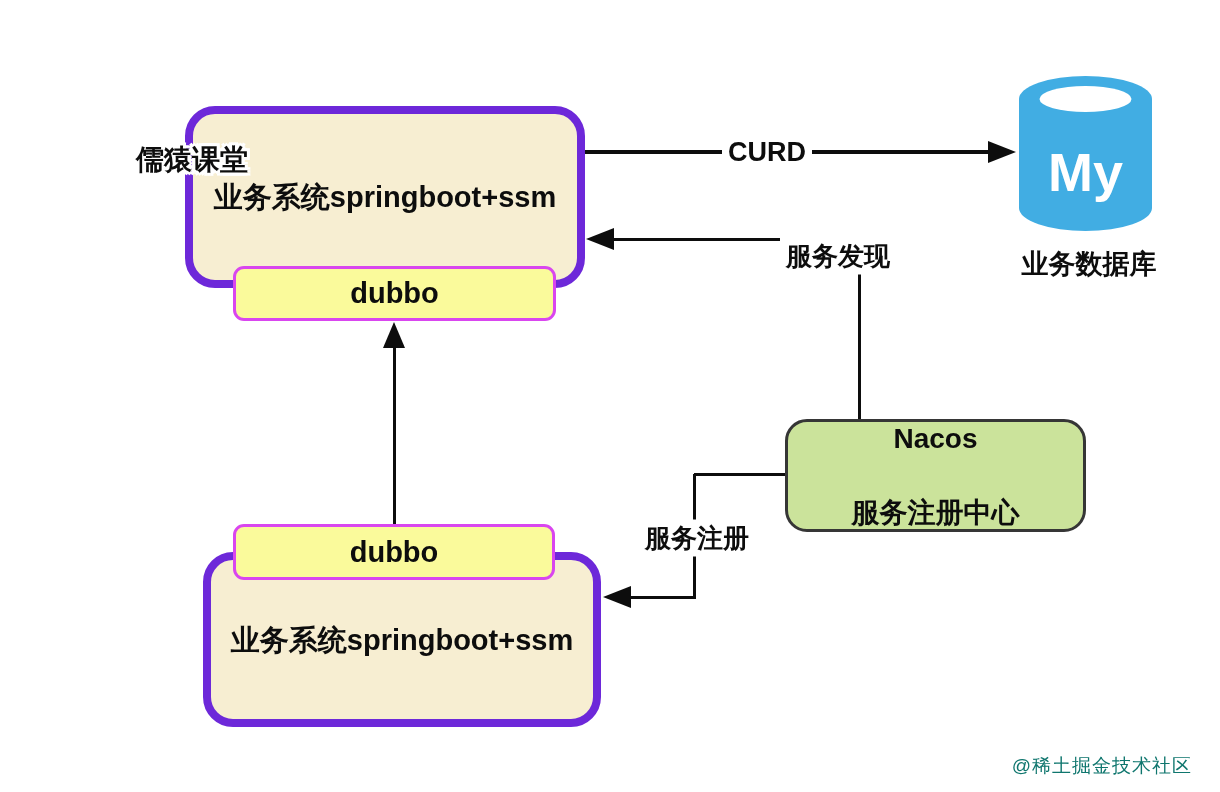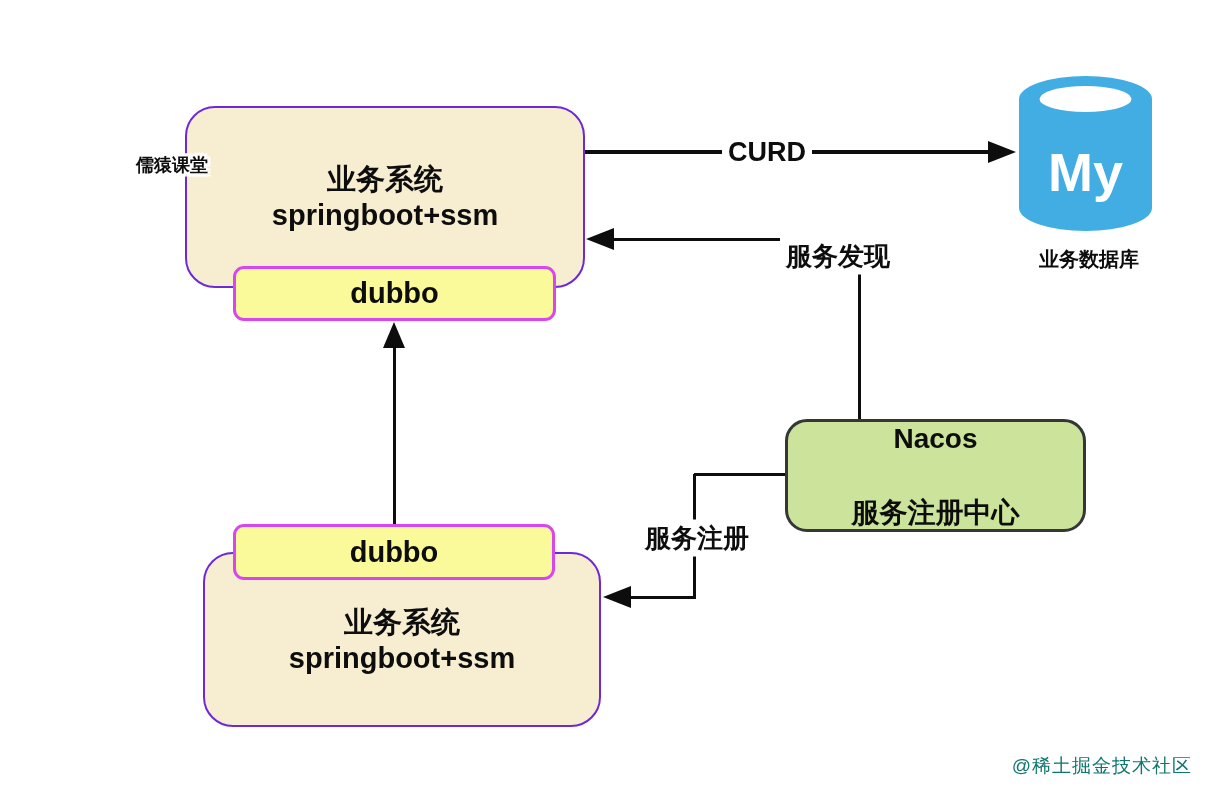--- a/index.html
+++ b/index.html
@@ -11,24 +11,24 @@
     overflow: hidden;
     font-family: "Liberation Sans", "DejaVu Sans", sans-serif;
     color: #0d0d0d;
   }
   .abs { position: absolute; }
 
   
   .sys-box {
     box-sizing: border-box;
     background: #F7EED2;
-    border: 2px solid #6d28d9;
+    border: 8px solid #6d28d9;
     border-radius: 30px;
     display: flex;
-    flex-direction: column;
+    flex-direction: row;
     align-items: center;
     justify-content: center;
     font-weight: bold;
     font-size: 29px;
     line-height: 36px;
     text-align: center;
     z-index: 2;
   }
   .dubbo-box {
     box-sizing: border-box;
@@ -55,40 +55,39 @@
     font-size: 28px;
     line-height: 34px;
     text-align: center;
     z-index: 2;
     gap: 40px;
   }
 
   
   .annot {
     font-weight: bold;
-    font-size: 18px;
+    font-size: 28px;
     z-index: 3;
     text-shadow: -3px -3px 0 #fff, 3px -3px 0 #fff, -3px 3px 0 #fff, 3px 3px 0 #fff,
                  0 -3px 0 #fff, 0 3px 0 #fff, -3px 0 0 #fff, 3px 0 0 #fff;
-    margin-top: 12px;
   }
   .edge-label {
     transform: translate(-50%, -50%);
     background: #ffffff;
     padding: 1px 6px;
     font-weight: bold;
     font-size: 26px;
     white-space: nowrap;
     z-index: 3;
   }
   .db-label {
     width: 162px;
     text-align: center;
     font-weight: bold;
-    font-size: 20px;
+    font-size: 27px;
     z-index: 2;
   }
 
   
   .line { background: #0d0d0d; z-index: 1; }
   .arrowhead { width: 0; height: 0; z-index: 1; }
   .ah-right { border-top: 11px solid transparent; border-bottom: 11px solid transparent; border-left: 28px solid #0d0d0d; }
   .ah-left  { border-top: 11px solid transparent; border-bottom: 11px solid transparent; border-right: 28px solid #0d0d0d; }
   .ah-up    { border-left: 11px solid transparent; border-right: 11px solid transparent; border-bottom: 26px solid #0d0d0d; }
 

